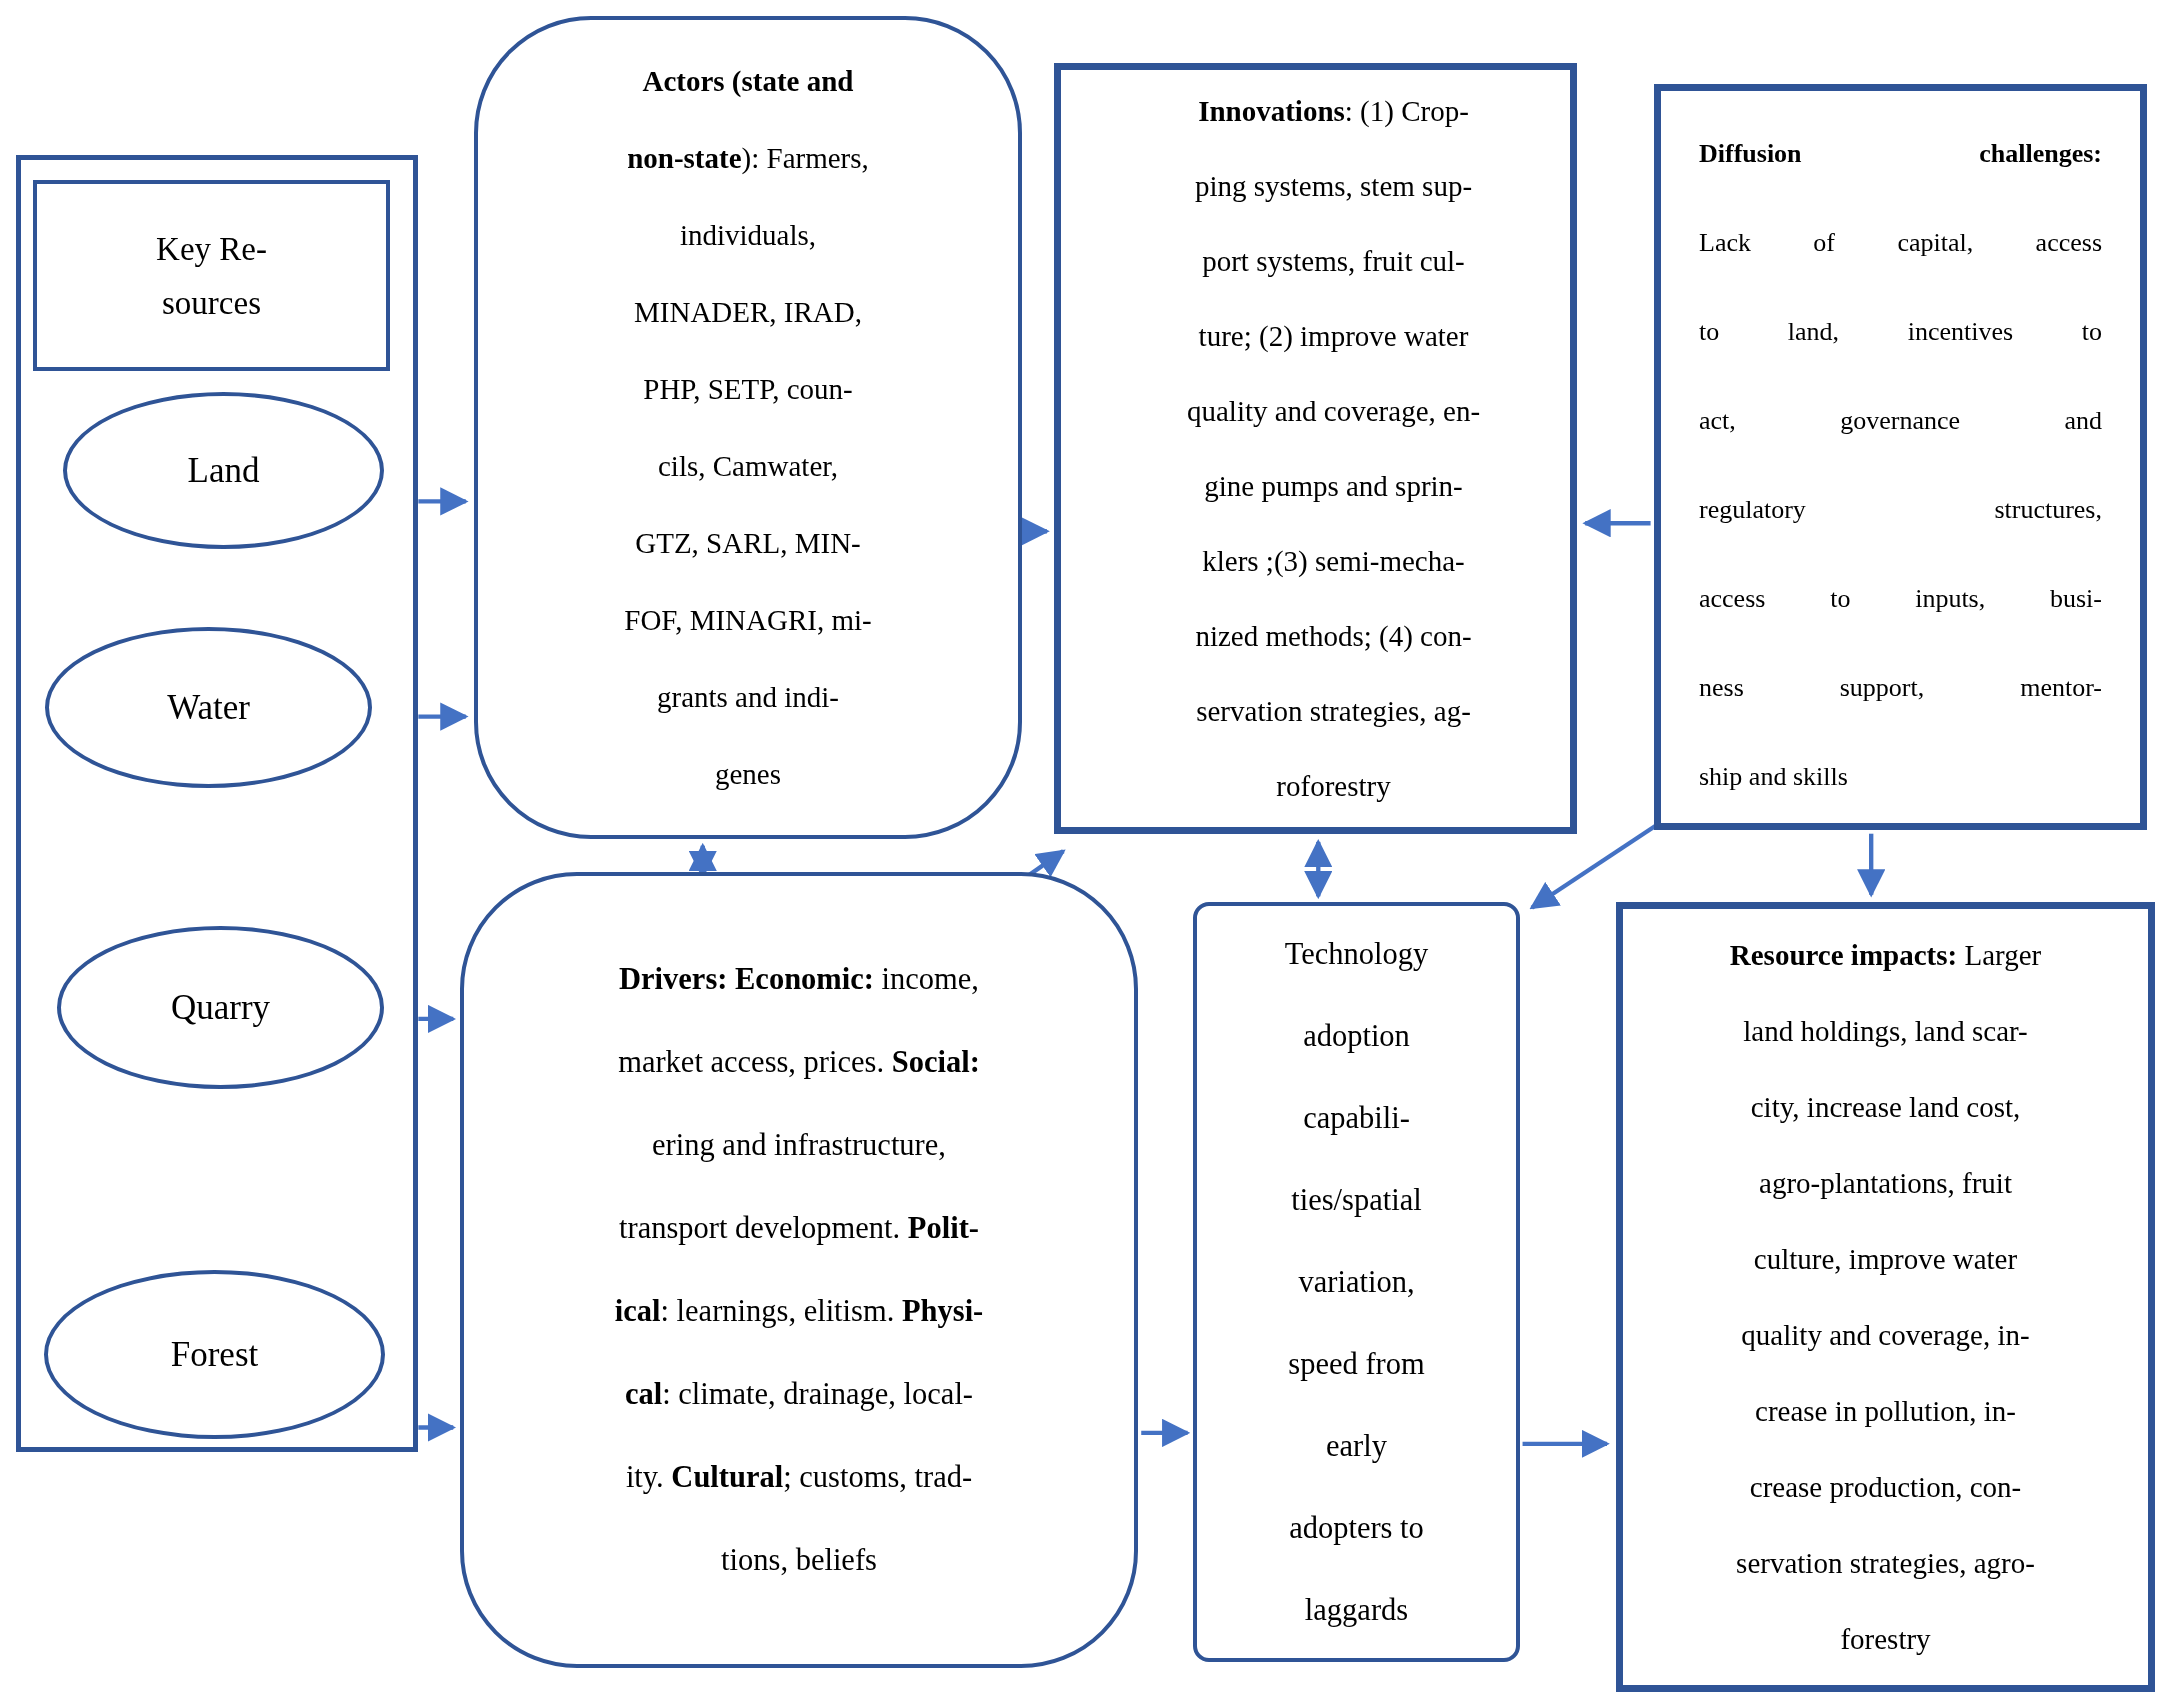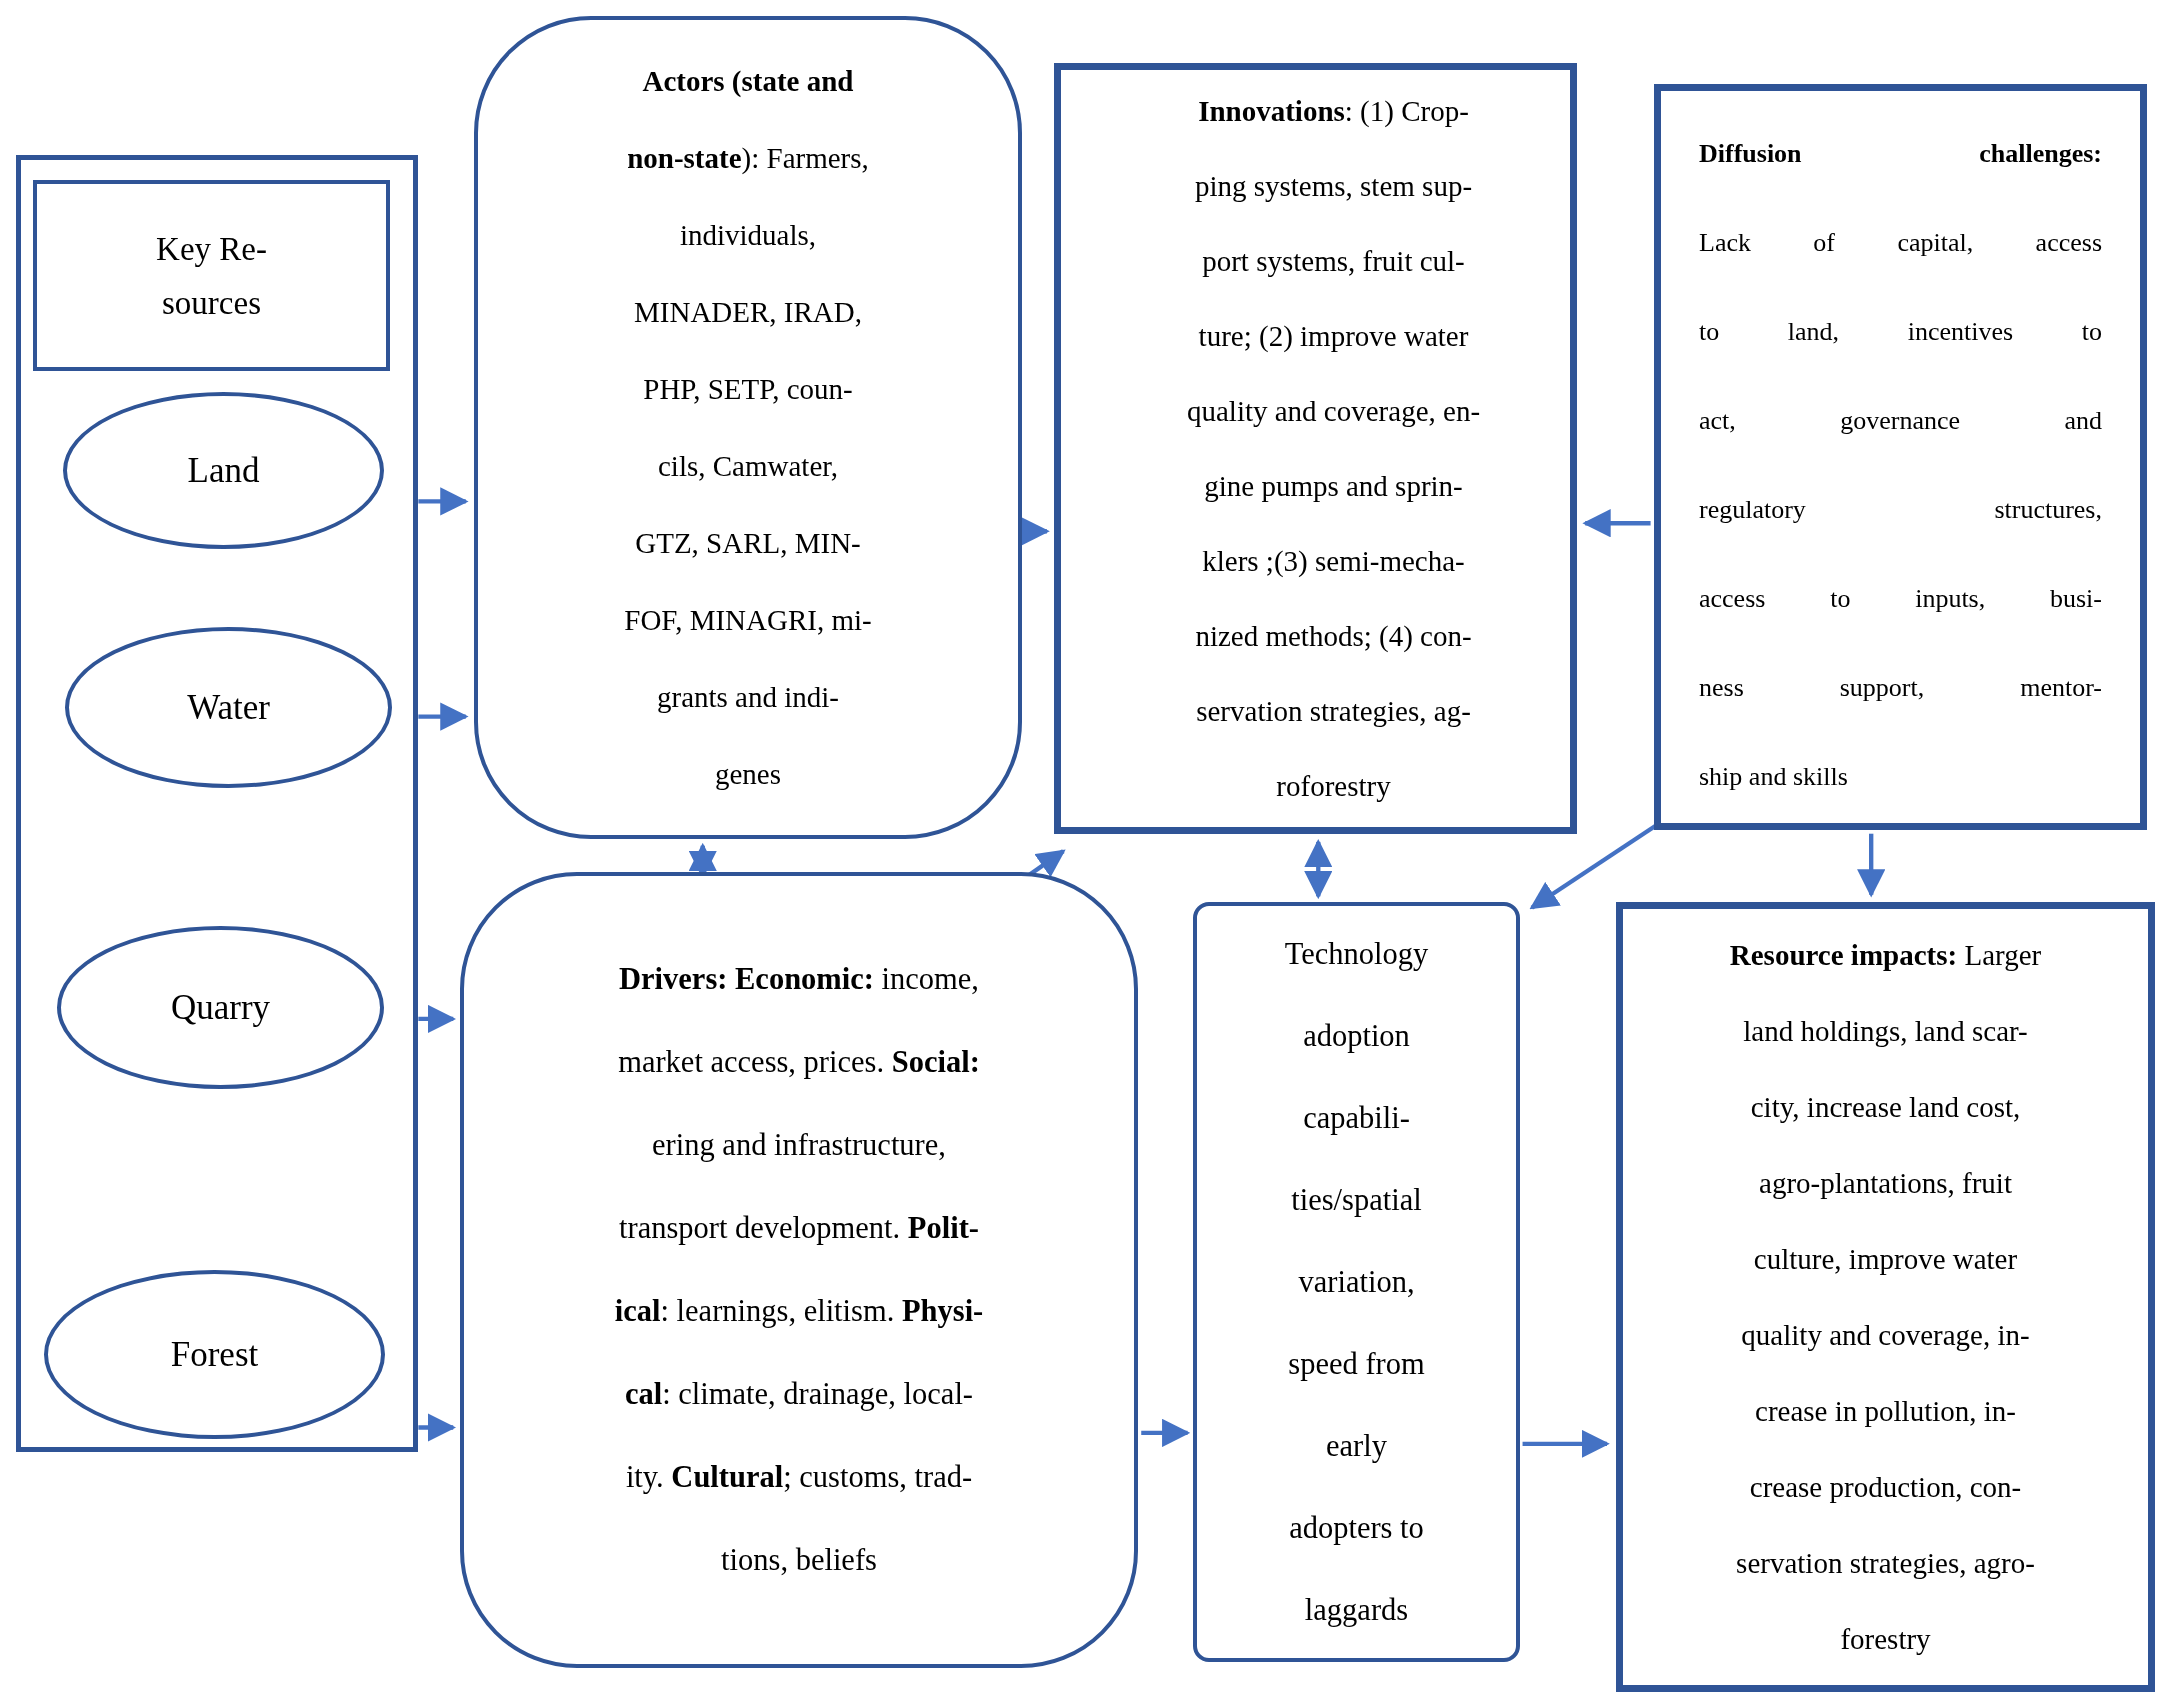--- a/index.html
+++ b/index.html
@@ -80,21 +80,21 @@
   <div class="box panel" style="left:16.3px;top:155px;width:402px;height:1297px;justify-content:flex-start;"></div>
 
   <div class="box kr-title" style="left:33px;top:180px;width:357px;height:191px;">
       <div class="tline"><span>Key Re-</span></div>
       <div class="tline"><span>sources</span></div>
     </div>
 
   <div class="ellipse" style="left:63px;top:392px;width:321px;height:157px;">
     <span>Land</span>
   </div>
-  <div class="ellipse" style="left:65px;top:627px;width:327px;height:161px;">
+  <div class="ellipse" style="left:45px;top:627px;width:327px;height:161px;">
     <span>Water</span>
   </div>
   <div class="ellipse" style="left:57px;top:926px;width:327px;height:163px;">
     <span>Quarry</span>
   </div>
   <div class="ellipse" style="left:44px;top:1270px;width:341px;height:169px;">
     <span>Forest</span>
   </div>
 
   <div class="box round actors" style="left:474px;top:16.3px;width:548px;height:823px;">

